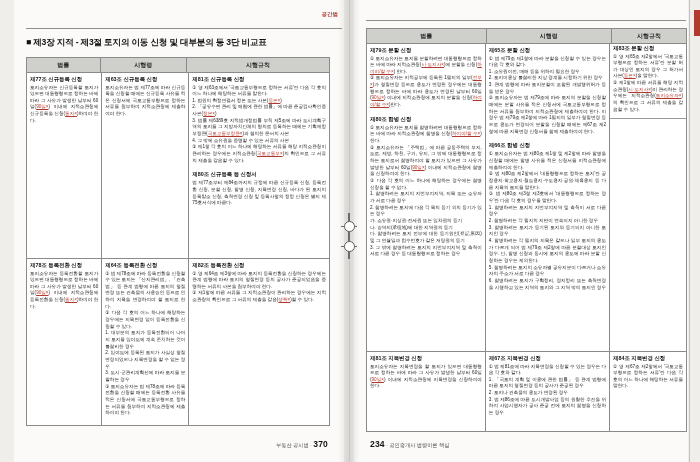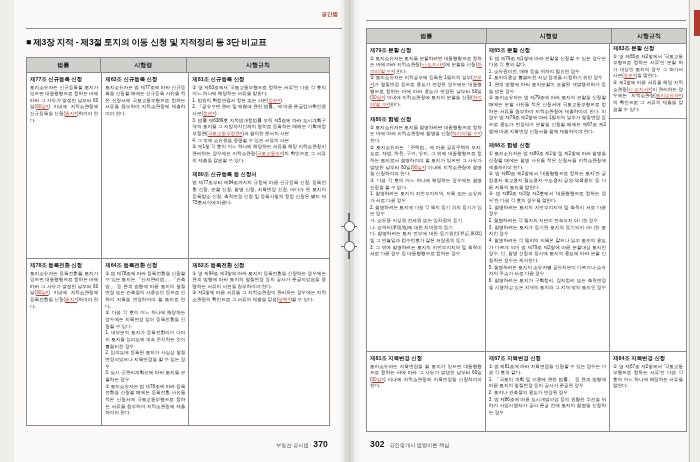--- a/index.html
+++ b/index.html
@@ -56,21 +56,21 @@
   .footer b{font-size:8.5px;color:#111;letter-spacing:.2px;}
   .footer.fl{right:16px;}
   .footer.fr{left:16px;}
 </style>
 </head>
 <body>
 
 <div class="page L">
   <div class="corner-tag">공간법</div>
   <div class="top-rule"></div>
-  <div class="page-title">■ 제3장 지적 - 제3절 토지의 이동 신청 및 지적정리 등  3단 비교표</div>
+  <div class="page-title">■ 제3장 지적 - 제3절 토지의 이동 신청 및 대부분의 등  3단 비교표</div>
 
   <div class="ct">
     <div class="tr thead">
       <div class="td ca">법률</div>
       <div class="td cb">시행령</div>
       <div class="td cc">시행규칙</div>
     </div>
 
     <div class="tr" style="height:185px">
       <div class="td ca">
@@ -218,21 +218,21 @@
       <div class="td cc">
         <div class="blk">
           <div class="blk-t">제84조 지목변경 신청</div>
           <div class="blk-b">① 영 제67조 제2항에서 '국토교통부령으로 정하는 서류'란 다음 각 호의 어느 하나에 해당하는 서류를 말한다.</div>
         </div>
       </div>
     </div>
   </div>
 
   <div class="footer fr">
-    <b>302</b>
+    <b>234</b>
     <span>· 공인중개사 법령이론 핵심</span>
   </div>
 </div>
 
 <div class="gutter"></div>
 <div class="gutter-line"></div>
 <div class="ring-bar"></div>
 <div class="ring-tick t1"></div>
 <div class="ring-tick t2"></div>
 <div class="ring r1"></div>

